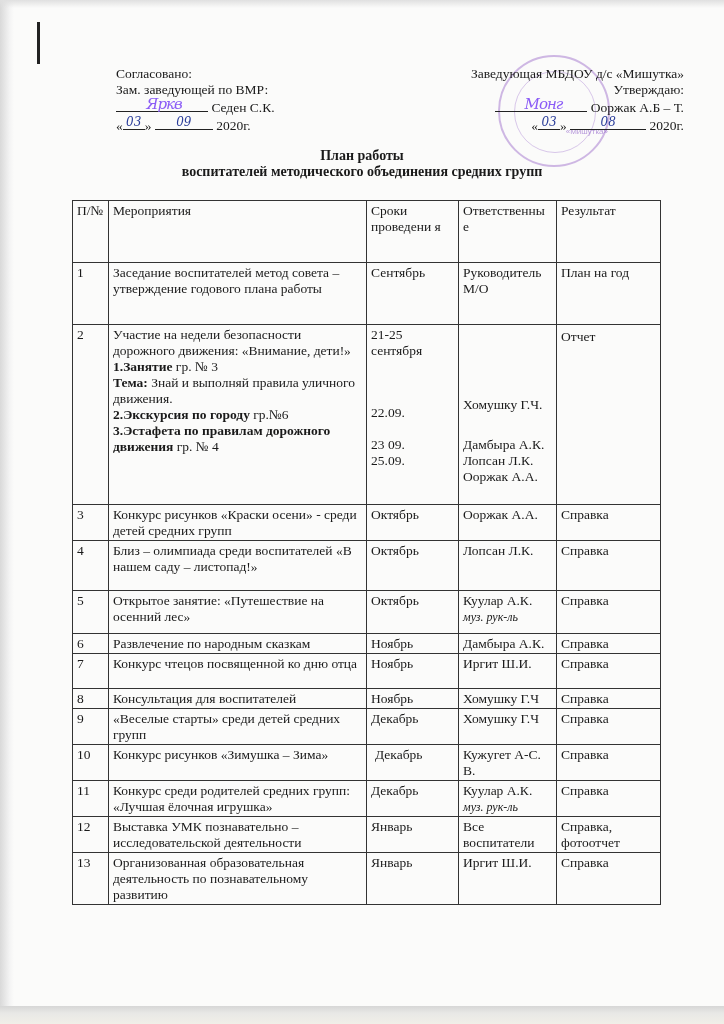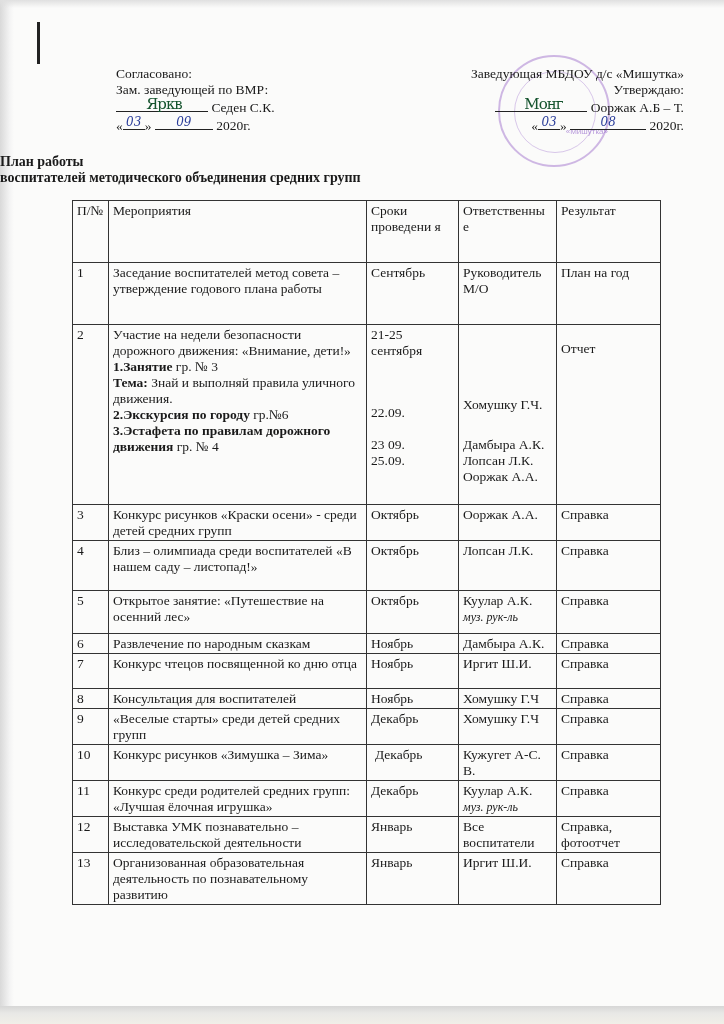--- a/index.html
+++ b/index.html
@@ -15,31 +15,31 @@
     background:linear-gradient(to bottom,#e0e0e0,rgba(251,251,250,0)); }
   .bottom-band { position:absolute; left:0; top:1006px; width:724px; height:18px;
     background:linear-gradient(to bottom,#d6d6d6,#e8e8e6 40%,#f1efe8); }
   .punch-mark { position:absolute; left:37px; top:22px; width:3px; height:42px; background:#222; }
 
   .approve-left { position:absolute; left:116px; top:66px; font-size:13.5px; line-height:16px; }
   .approve-right { position:absolute; right:40px; top:66px; font-size:13.5px; line-height:16px; text-align:right; }
   .line-blank { display:inline-block; border-bottom:1px solid #222; height:13px; vertical-align:baseline; position:relative; }
   .hand { font-family:"DejaVu Serif", serif; font-style:italic; color:#2a3d9a; font-size:12px;
     position:absolute; left:0; right:0; bottom:0; text-align:center; line-height:14px; }
-  .sig { font-family:"DejaVu Serif", serif; color:#14532d; font-size:15px;
+  .sig { font-family:"DejaVu Serif", serif; font-style:italic; color:#8b5cf6; font-size:15px;
     position:absolute; left:4px; right:0; bottom:-1px; text-align:center; letter-spacing:-1px; }
 
   .stamp { position:absolute; left:498px; top:55px; width:112px; height:112px; border-radius:50%;
     border:2px solid rgba(150,100,200,0.45); box-sizing:border-box; }
   .stamp-inner { position:absolute; left:14px; top:14px; width:80px; height:80px; border-radius:50%;
     border:1px solid rgba(150,100,200,0.35); }
   .stamp-text { position:absolute; left:0; right:0; top:70px; text-align:right; font-family:"Liberation Sans", sans-serif;
     font-size:8px; color:rgba(140,90,200,0.6); line-height:10px; }
 
-  .title-block { position:absolute; left:0; width:724px; top:154px; font-weight:bold;
+  .title-block { position:absolute; left:0; width:724px; top:148px; text-align:center; font-weight:bold;
     font-size:14px; line-height:16px; }
 
   table.plan { position:absolute; left:72px; top:200px; border-collapse:collapse; table-layout:fixed;
     font-size:13.5px; line-height:16px; }
   table.plan td, table.plan th { border:1px solid #333; vertical-align:top; padding:2px 4px 1px 4px;
     font-weight:normal; text-align:left; overflow:hidden; }
   table.plan th { height:58px; }
   .c-num { width:36px; }
   .c-event { width:258px; }
   .c-date { width:92px; }
@@ -136,21 +136,21 @@
       <span class="sub">23 09.</span>
       <span class="sub">25.09.</span>
     </td>
     <td>
       <span class="sub" style="height:66px;"></span>
       <span class="sub" style="height:40px; margin-top:4px;">Хомушку Г.Ч.</span>
       <span class="sub">Дамбыра А.К.</span>
       <span class="sub">Лопсан Л.К.</span>
       <span class="sub">Ооржак А.А.</span>
     </td>
-    <td style="padding-top:16px;">Отчет</td>
+    <td style="padding-top:4px;">Отчет</td>
   </tr>
 
   <tr style="height:35px;">
     <td>3</td>
     <td>Конкурс рисунков «Краски осени» - среди детей средних групп</td>
     <td>Октябрь</td>
     <td>Ооржак А.А.</td>
     <td>Справка</td>
   </tr>
 

